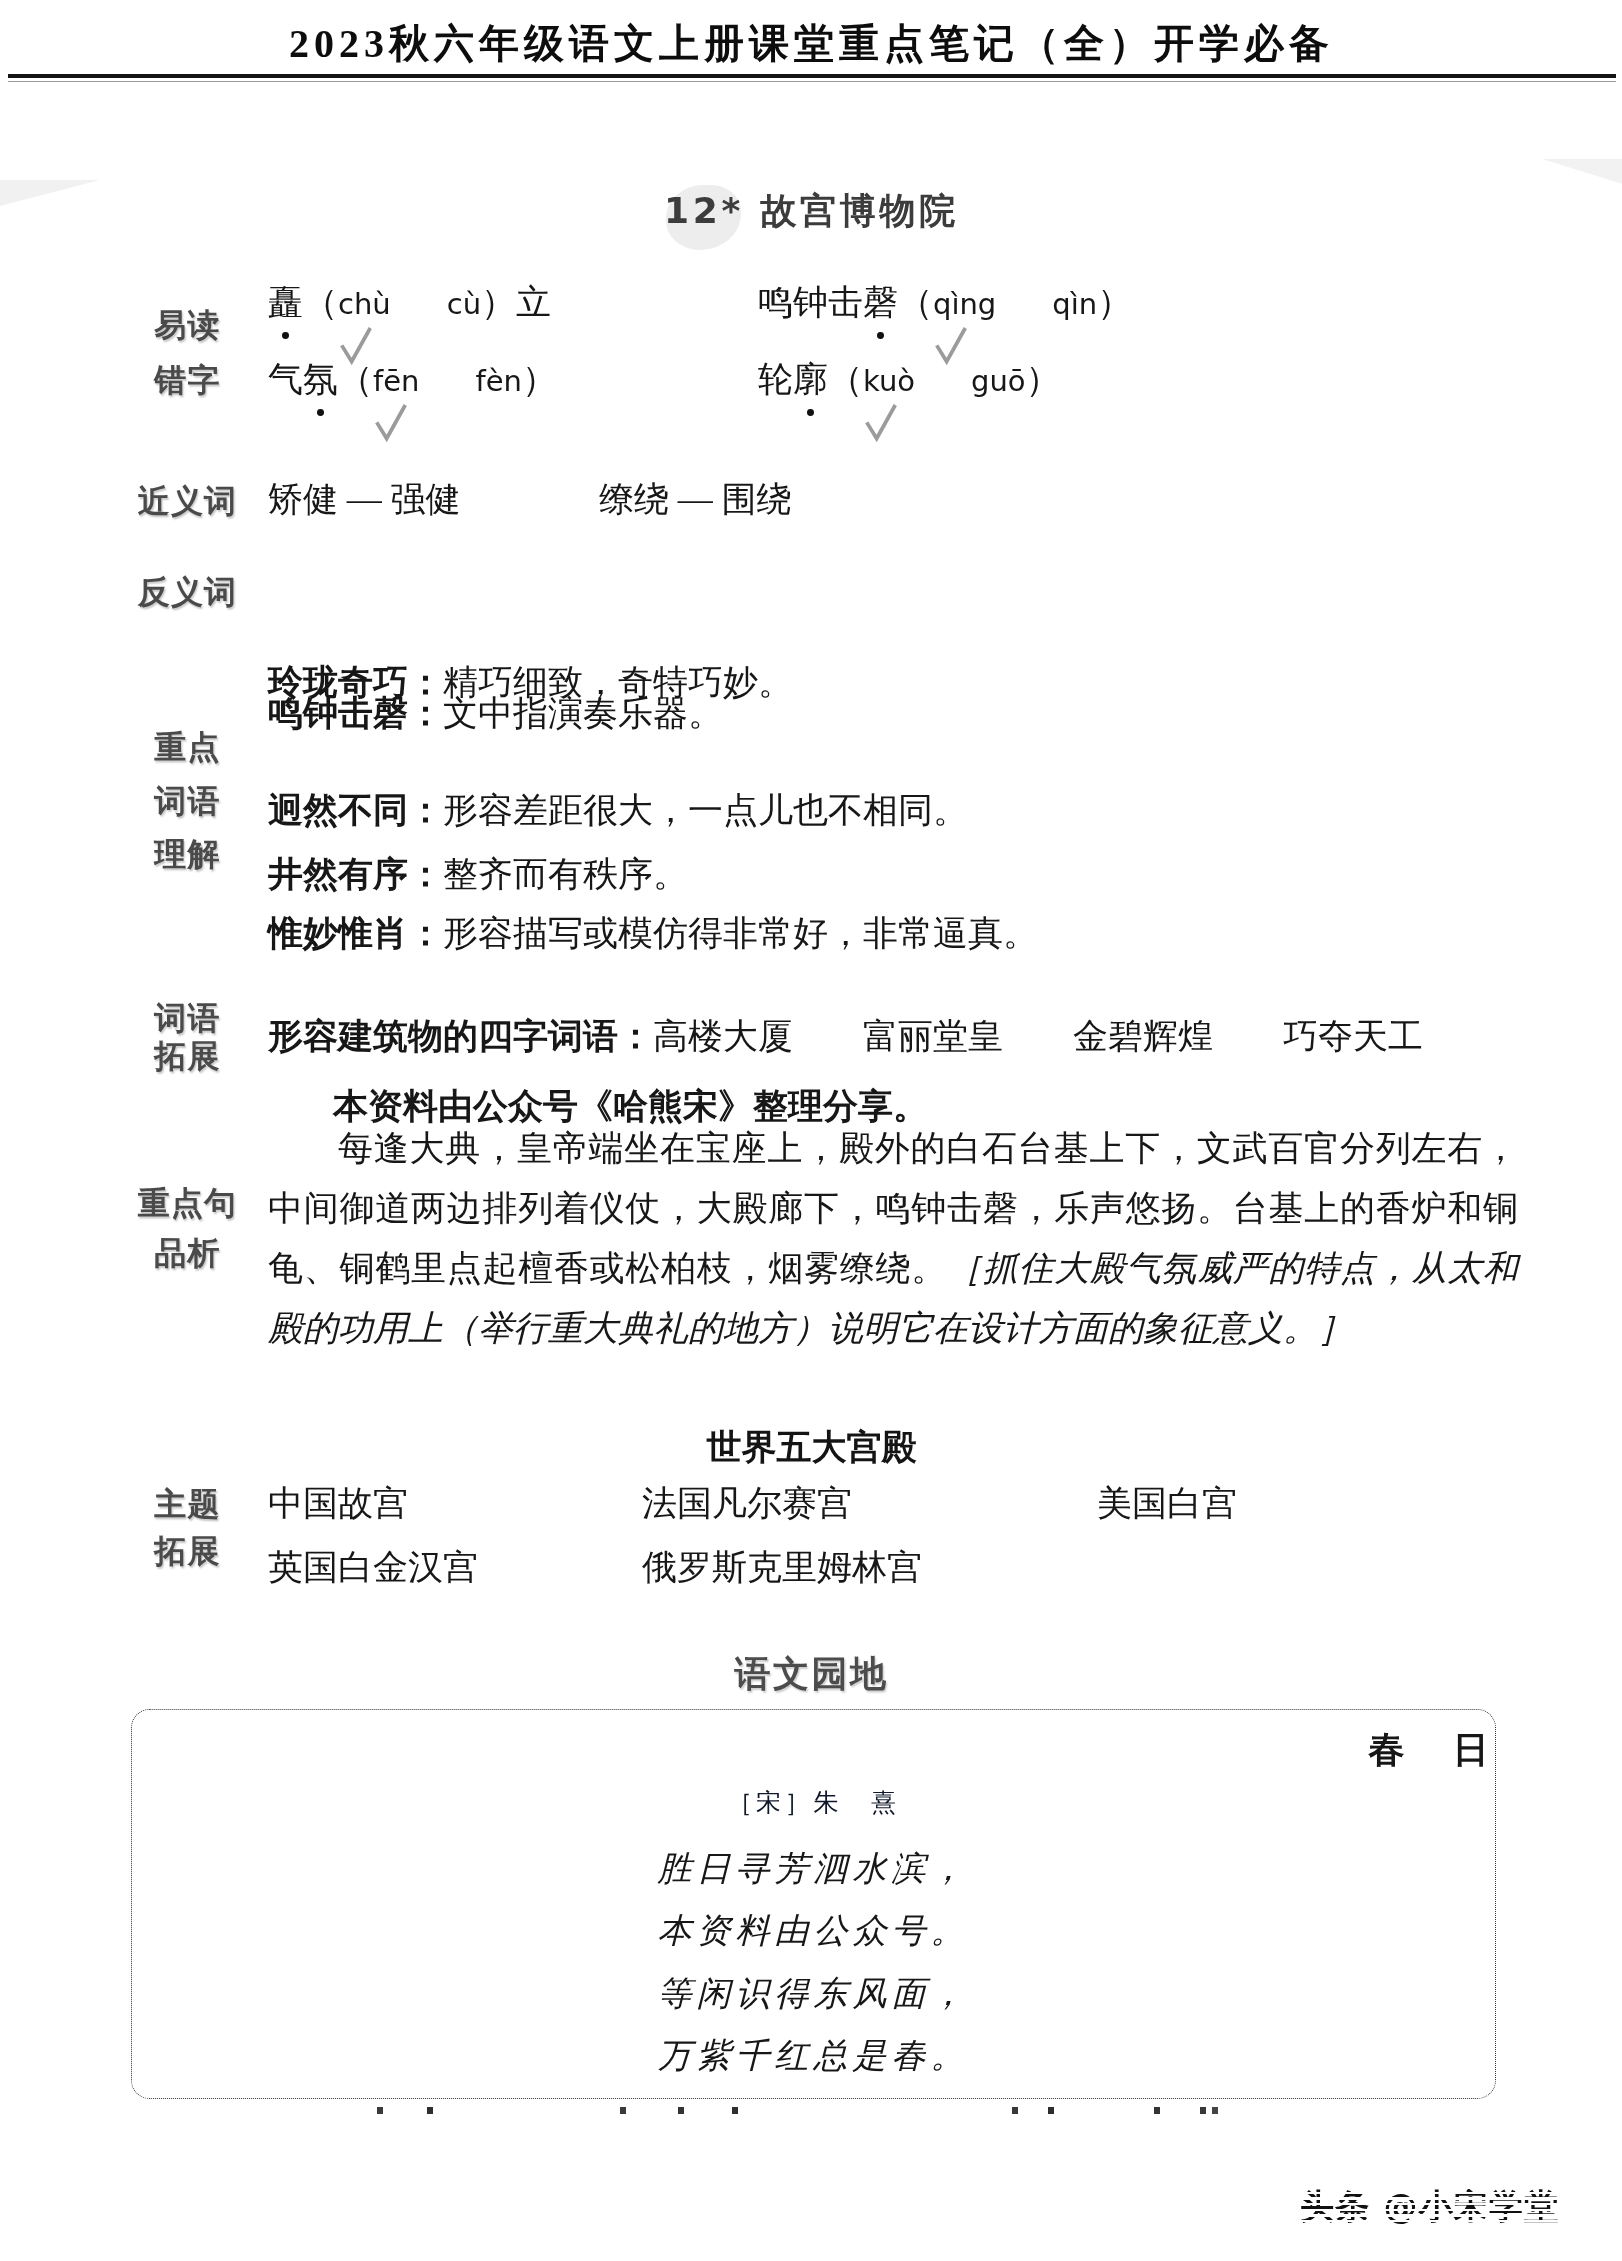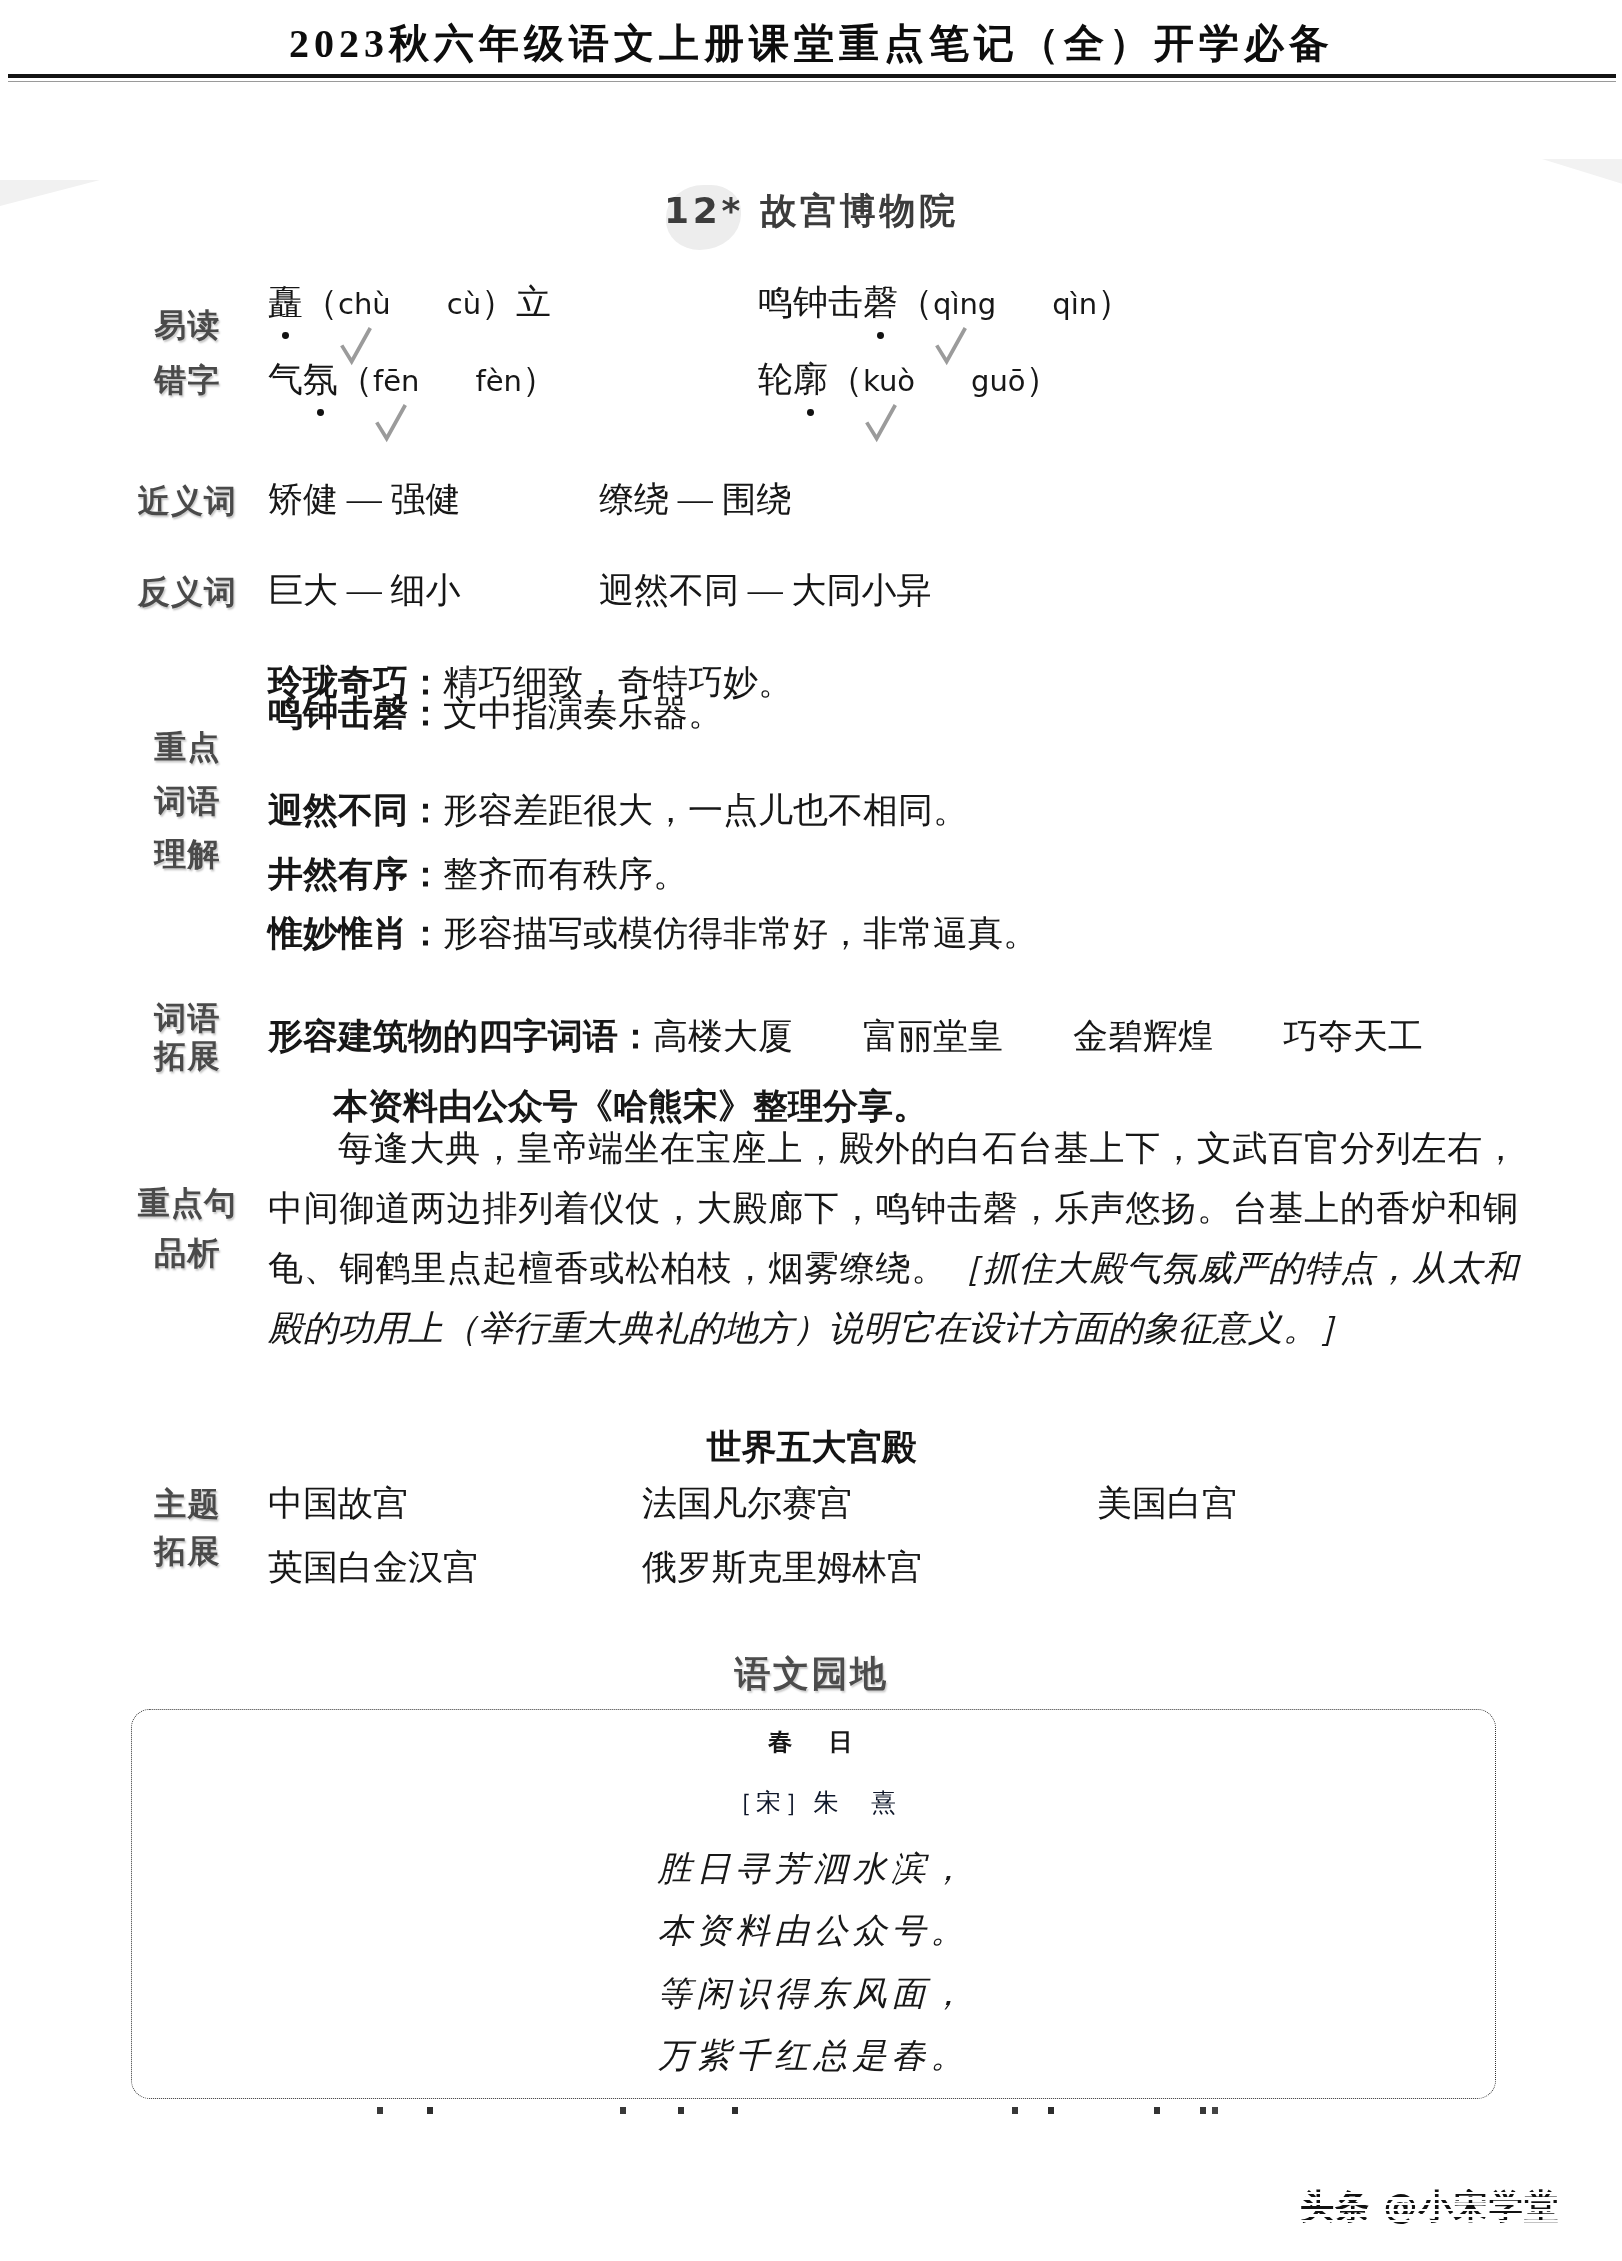--- a/index.html
+++ b/index.html
@@ -37,21 +37,21 @@
   .kwline{left:268px;width:1278px;font-size:35px;}
   .para{left:268px;width:1250px;font-size:35px;line-height:60px;text-align:justify;
         text-indent:70px;}
   .ann{font-style:italic;}
   .center-head{left:0;width:1623px;text-align:center;font-weight:bold;font-size:35px;color:#141414;}
   .garden-head{left:0;width:1623px;text-align:center;font-weight:bold;font-size:36px;color:#4c4c4c;
                letter-spacing:2.5px;font-family:"DejaVu Sans","Liberation Sans",sans-serif;
                text-shadow:1.2px 1.9px 1.9px rgba(0,0,0,.2);}
   
   .poembox{top:1709px;left:131px;width:1363px;height:388px;border:1.9px dotted #333;border-radius:18.7px;}
-  .poem-title{top:16px;left:0;width:100%;text-align:center;font-weight:bold;font-size:24px;letter-spacing:6.2px;}
+  .poem-title{top:16px;left:0;width:100%;text-align:right;font-weight:bold;font-size:36px;letter-spacing:6.2px;}
   .poem-author{top:76px;left:0;width:100%;text-align:center;font-size:25px;color:#0f172a;letter-spacing:3.7px;}
   .poem-line{left:0;width:100%;text-align:center;font-size:34px;font-style:italic;letter-spacing:5px;}
   
   .specks{top:2107px;left:0;width:5.6px;height:6.9px;background:transparent;
           box-shadow:377px 0 #3a3a3a,427px 0 #2e2e2e,620px 0 #3a3a3a,678px 0 #333,
                      732px 0 #2f2f2f,1012px 0 #383838,1048px 0 #2d2d2d,1154px 0 #333,
                      1200px 0 #383838,1212px 0 #444;}
   
   .footer{top:2184px;left:1300px;font-weight:bold;font-size:34px;color:#111;
           font-family:"DejaVu Sans","Liberation Sans",sans-serif;letter-spacing:1.2px;}
@@ -101,24 +101,20 @@
     </span>
   </div>
 
   <div class="abs lbl" style="top:485px;">近义词</div>
   <div class="abs content" style="top:479px;height:50px;">
     <span class="pos p0">矫健 — 强健</span>
     <span class="pos p1">缭绕 — 围绕</span>
   </div>
 
   <div class="abs lbl" style="top:576px;">反义词</div>
-  <div class="abs content" style="top:570px;height:50px;">
-    <span class="pos p0">巨大 — 细小</span>
-    <span class="pos p1">迥然不同 — 大同小异</span>
-  </div>
 
   <div class="abs lbl" style="top:731px;">重点</div>
   <div class="abs lbl" style="top:785px;">词语</div>
   <div class="abs lbl" style="top:838px;">理解</div>
 
   <div class="abs kwline" style="top:659px;"><span class="bold">玲珑奇巧：</span><span>精巧细致，奇特巧妙。</span></div>
   <div class="abs kwline" style="top:690px;"><span class="bold">鸣钟击磬：</span><span>文中指演奏乐器。</span></div>
   <div class="abs kwline" style="top:787px;"><span class="bold">迥然不同：</span><span>形容差距很大，一点儿也不相同。</span></div>
   <div class="abs kwline" style="top:851px;"><span class="bold">井然有序：</span><span>整齐而有秩序。</span></div>
   <div class="abs kwline" style="top:910px;"><span class="bold">惟妙惟肖：</span><span>形容描写或模仿得非常好，非常逼真。</span></div>

